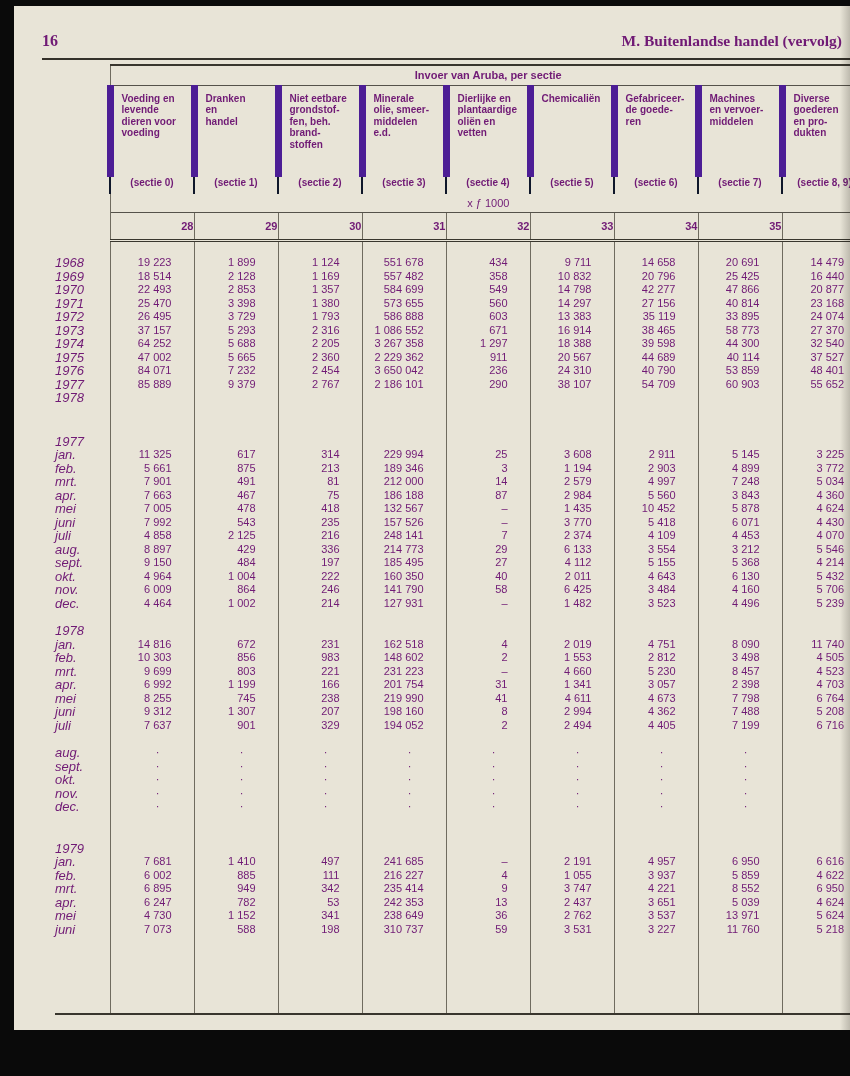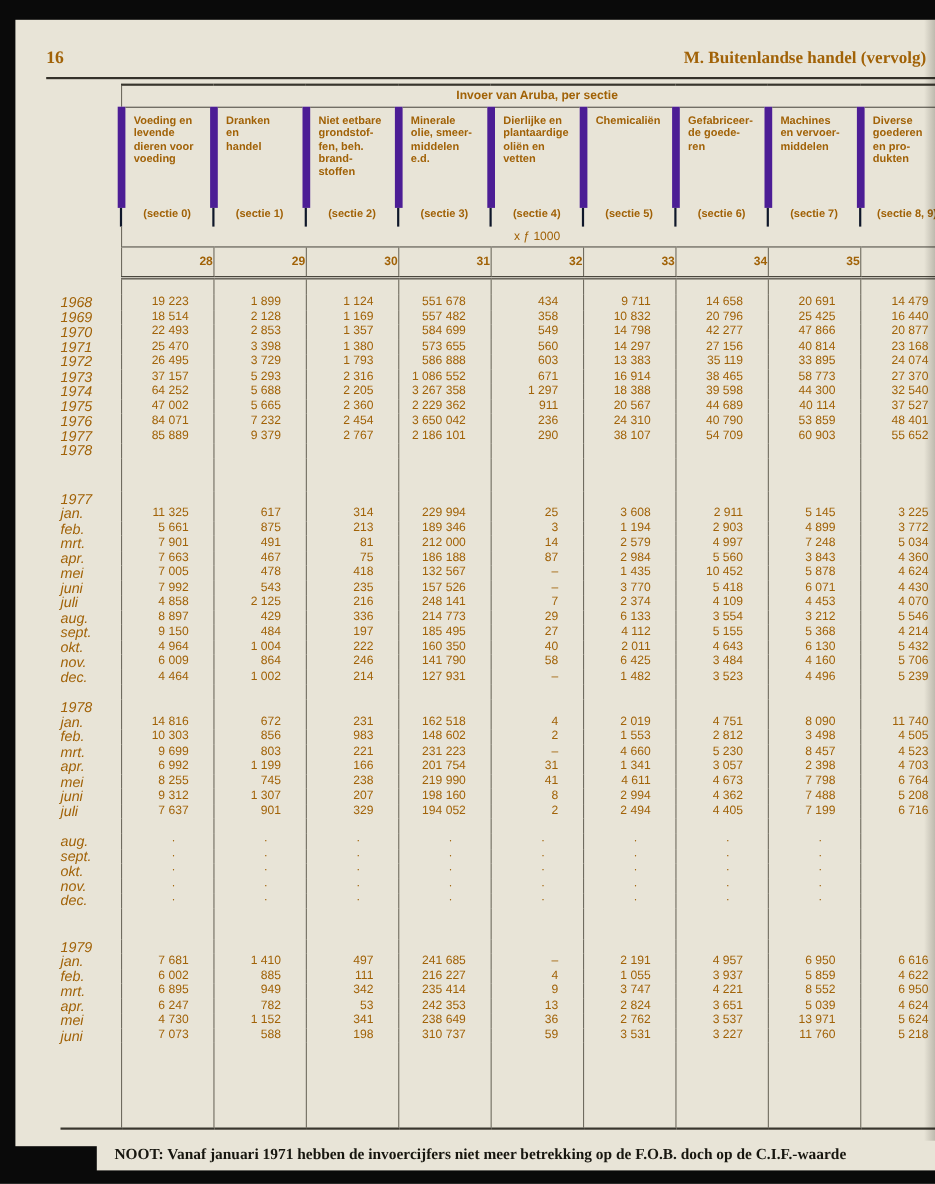--- a/index.html
+++ b/index.html
@@ -1,19 +1,19 @@
 <!DOCTYPE html>
 <html><head>
 <meta charset="utf-8">
 <style>
   *{box-sizing:border-box;}
   html,body{margin:0;padding:0;}
   body{width:850px;height:1076px;background:#050505;font-family:"Liberation Sans",sans-serif;}
   .scan{position:relative;width:850px;height:1076px;background:#0a0a0a;overflow:hidden;}
-  .page{position:absolute;left:14px;top:6px;width:836px;height:1024px;background:#e8e4d7;overflow:hidden;color:#a16207;margin-top:12px;}
+  .page{position:absolute;left:14px;top:6px;width:836px;height:1024px;background:#e8e4d7;overflow:hidden;color:#701a75;}
   .page::after{content:"";position:absolute;top:0;right:0;bottom:0;width:10px;
     background:linear-gradient(90deg,rgba(20,18,10,0) 0%,rgba(20,18,10,0.20) 100%);pointer-events:none;}
   .page-number{position:absolute;top:26px;left:28px;font-family:"Liberation Serif",serif;font-weight:bold;font-size:16px;}
   .section-title{position:absolute;top:26px;right:8px;font-family:"Liberation Serif",serif;font-weight:bold;font-size:15.5px;white-space:nowrap;}
   .header-rule{position:absolute;top:52px;left:28px;right:0;height:2px;background:#34312a;}
   .tbl{position:absolute;top:58px;left:41px;width:811px;border-collapse:collapse;table-layout:fixed;}
   .c-lbl{width:55px;}
   .c-data{width:84px;}
   td{padding:0;}
   .lbl{font-style:italic;font-size:13px;line-height:13.5px;text-align:left;border-right:1px solid #6f6b5f;white-space:nowrap;}
@@ -674,21 +674,21 @@
             <td class="val">8 552</td>
             <td class="val">6 950</td>
           </tr>
           <tr class="datarow">
             <td class="lbl">apr.</td>
             <td class="val">6 247</td>
             <td class="val">782</td>
             <td class="val">53</td>
             <td class="val">242 353</td>
             <td class="val">13</td>
-            <td class="val">2 824</td>
+            <td class="val">2 437</td>
             <td class="val">3 651</td>
             <td class="val">5 039</td>
             <td class="val">4 624</td>
           </tr>
           <tr class="datarow">
             <td class="lbl">mei</td>
             <td class="val">4 730</td>
             <td class="val">1 152</td>
             <td class="val">341</td>
             <td class="val">238 649</td>
@@ -719,16 +719,13 @@
             <td class="val"></td>
             <td class="val"></td>
             <td class="val"></td>
             <td class="val"></td>
             <td class="val"></td>
           </tr>
         </tbody>
     </table>
   </div>
 
-  <div class="footer-strip">
-    <span>NOOT: Vanaf januari 1971 hebben de invoercijfers niet meer betrekking op de F.O.B. doch op de C.I.F.-waarde</span>
-  </div>
 </div>
 
 </body></html>

